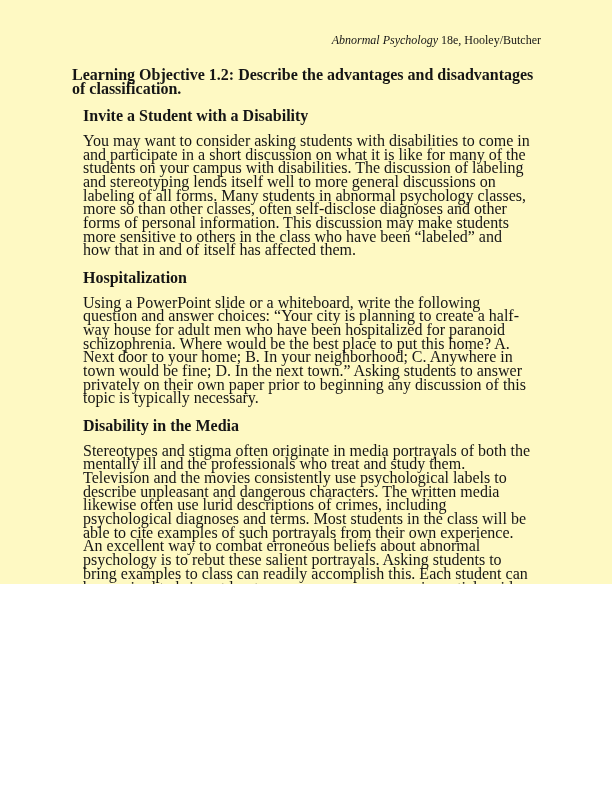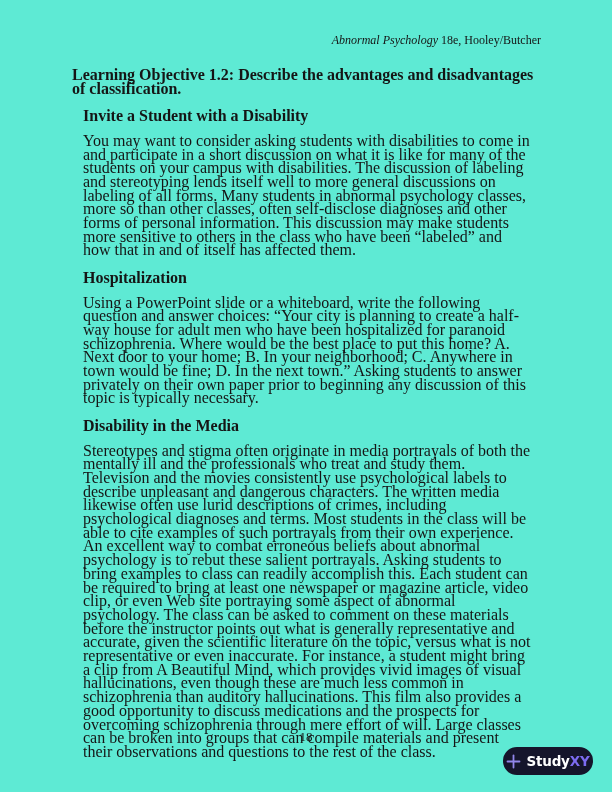--- a/index.html
+++ b/index.html
@@ -3,22 +3,22 @@
 <meta charset="utf-8">
 <style>
   html, body {
     margin: 0;
     padding: 0;
     background: #ffffff;
   }
   .page {
     position: relative;
     width: 612px;
-    height: 792px;
-    background: #5eead4;
+    height: 584px;
+    background: #fef9c3;
     overflow: hidden;
     font-family: "Liberation Serif", serif;
     color: #151515;
   }
   .header-credit {
     position: absolute;
     top: 33px;
     right: 71px;
     font-size: 12px;
     line-height: 14px;

